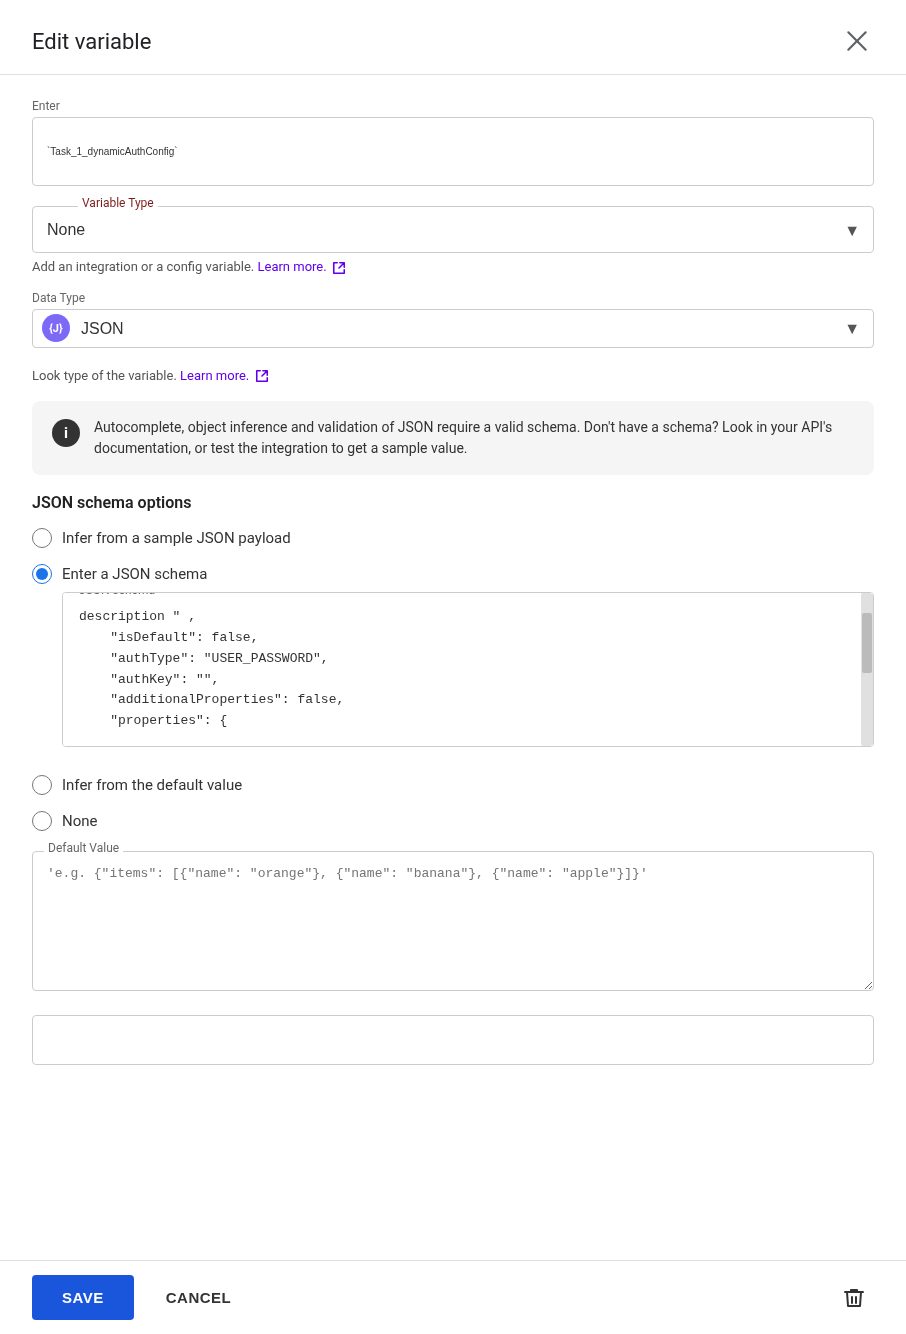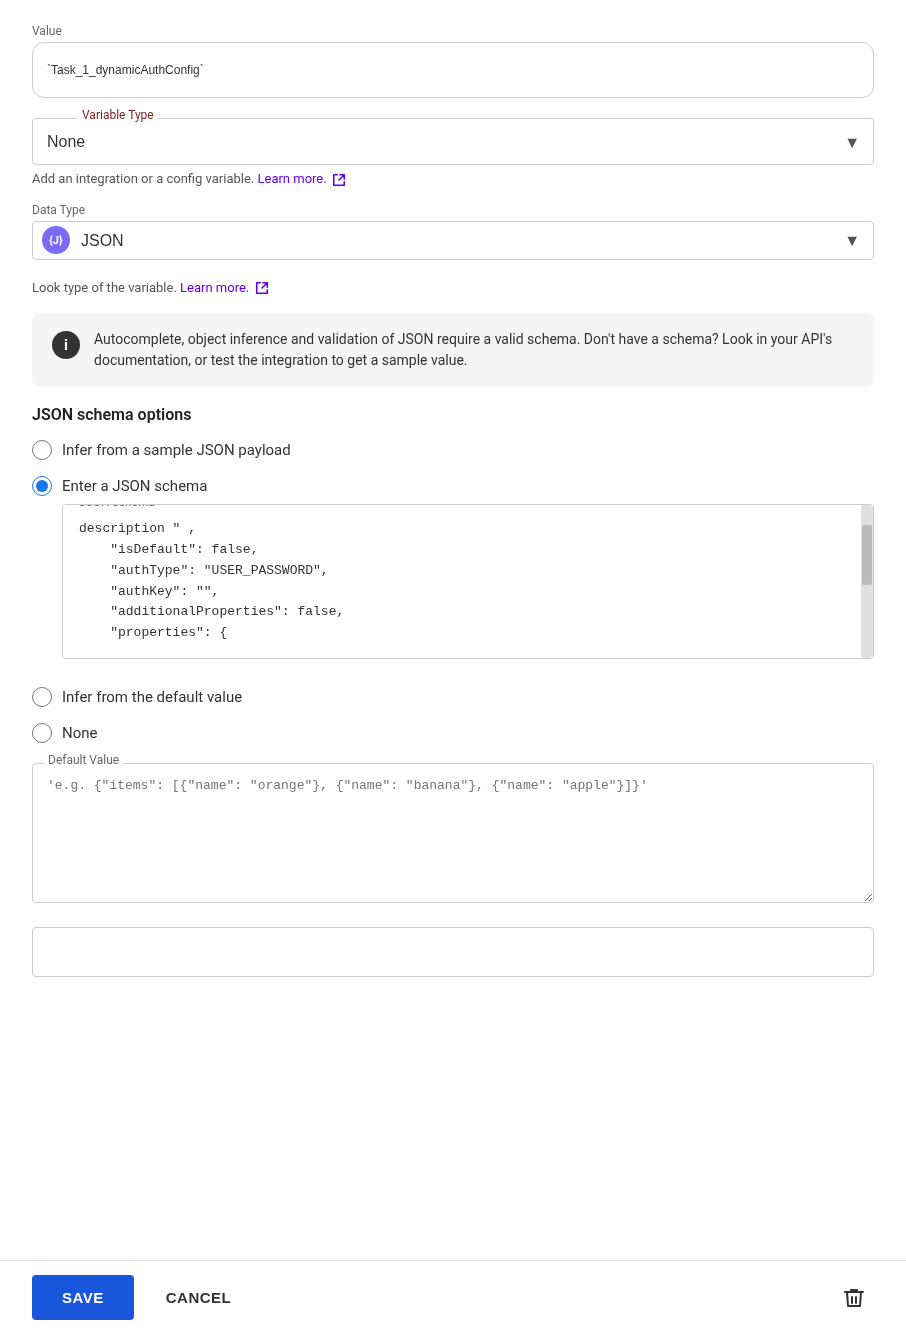--- a/index.html
+++ b/index.html
@@ -63,23 +63,23 @@
     .field-label {
       font-size: 12px;
       color: #666;
       margin-bottom: 4px;
       display: block;
     }
 
     .text-input {
       width: 100%;
       border: 1px solid #ccc;
-      border-radius: 12px;
-      padding: 20px 14px;
-      font-size: 12px;
+      border-radius: 4px;
+      padding: 28px 14px;
+      font-size: 10px;
       color: #333;
       outline: none;
     }
 
     
     .select-group {
       position: relative;
       margin-bottom: 6px;
     }
 
@@ -397,25 +397,34 @@
 
     .section-title-area {
       margin-bottom: 16px;
     }
   </style>
 </head>
 <body>
 
 <div class="dialog">
 
+  <div class="dialog-header">
+    <span class="dialog-title">Edit variable</span>
+    <button class="close-icon-btn" title="Close">
+      <svg viewBox="0 0 24 24" fill="none" stroke="#5f6368" stroke-width="2" stroke-linecap="round">
+        <line x1="4" y1="4" x2="20" y2="20"></line>
+        <line x1="20" y1="4" x2="4" y2="20"></line>
+      </svg>
+    </button>
+  </div>
 
   <div class="dialog-body">
 
     <div class="field-group">
-      <label class="field-label">Value</label>
+      <label class="field-label">Enter</label>
       <input class="text-input" type="text" value="`Task_1_dynamicAuthConfig`" style="">
     </div>
 
     <div class="field-group select-group">
       <span class="select-label-outline">Variable Type</span>
       <div class="select-wrapper">
         <select class="select-box">
           <option>None</option>
           <option>Integration</option>
           <option>Config</option>

